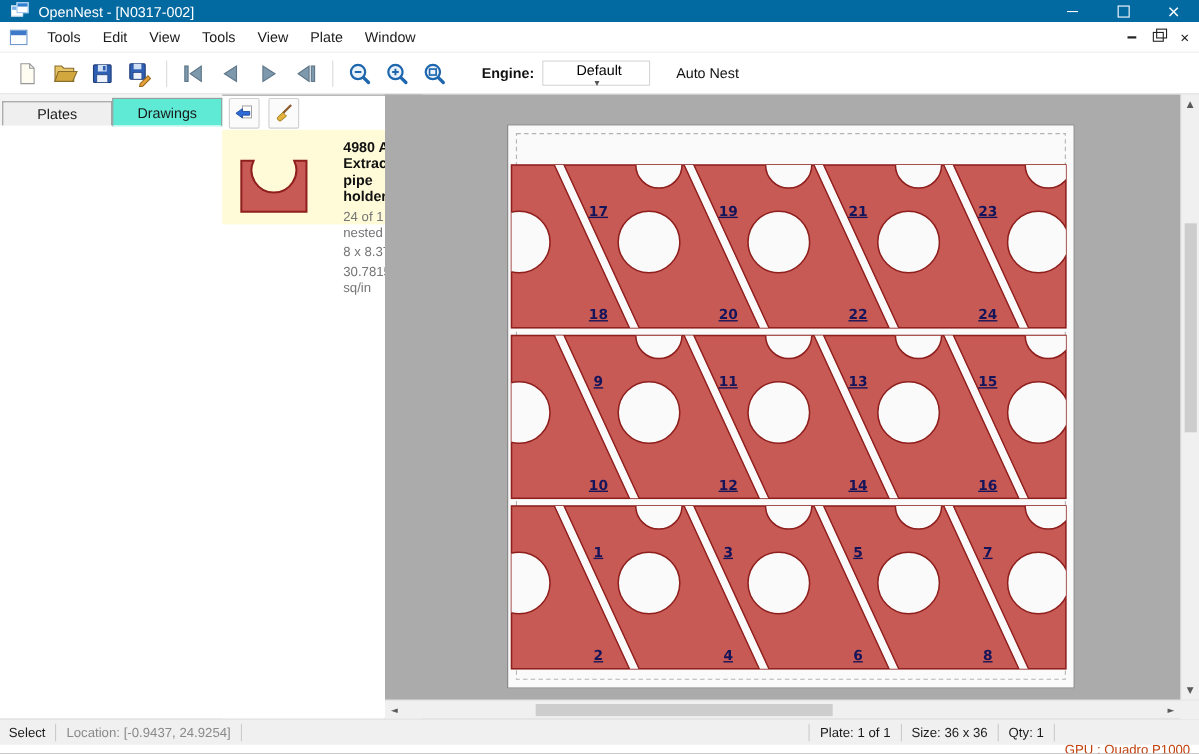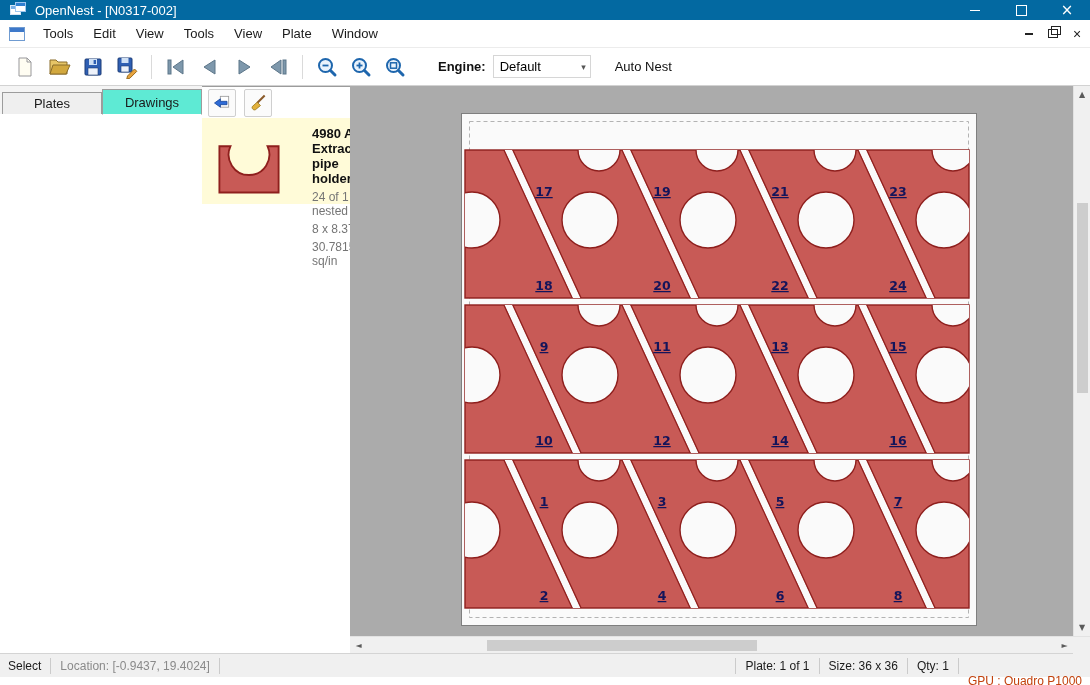--- a/index.html
+++ b/index.html
@@ -29,21 +29,21 @@
   .mdi-min{width:8px;height:2px;background:#222;}
   .mdi-restore{width:8px;height:7px;border:1px solid #222;position:relative;background:#fff;}
   .mdi-restore::before{content:'';position:absolute;left:2px;top:-4px;width:8px;height:7px;border:1px solid #222;background:transparent;}
   .mdi-close{font-size:14px;line-height:14px;}
 
   
   .toolbar{height:37px;background:#fff;display:flex;align-items:center;padding-left:8px;border-bottom:1px solid #d2d2d2;}
   .tb-btn{width:34px;height:30px;display:flex;align-items:center;justify-content:center;border-radius:2px;}
   .tb-sep{width:1px;height:24px;background:#dadada;margin:0 7px;}
   .engine-label{font-size:13px;font-weight:bold;margin-left:26px;margin-right:7px;color:#111;}
-  .engine-combo{width:98px;height:23px;border:1px solid #d6d6d6;background:#fff;display:flex;align-items:center;font-size:13px;padding-left:6px;box-sizing:border-box;}
+  .engine-combo{width:98px;height:23px;border:1px solid #d6d6d6;background:#fff;display:flex;align-items:center;font-size:13px;padding-left:6px;box-sizing:border-box;flex-direction:column;}
   .engine-combo .val{flex:1 1 auto;}
   .engine-combo .arr{font-size:9px;color:#555;padding-right:4px;font-family:"DejaVu Sans",sans-serif;}
   .autonest{font-size:13px;margin-left:16px;padding:4px 8px;color:#111;}
 
   
   .main{display:flex;height:567px;}
   .left-panel{width:350px;flex:0 0 auto;background:#fff;border-right:1px solid #8c8c8c;box-sizing:border-box;display:flex;flex-direction:row;}
   .tabstrip{height:28px;background:#f4f4f4;display:flex;align-items:flex-end;padding-left:2px;}
   .tab{width:100px;text-align:center;font-size:13px;color:#1a1a1a;box-sizing:border-box;}
   .tab.inactive{height:22px;line-height:22px;background:#efefef;border:1px solid #9c9c9c;border-bottom:none;}
@@ -369,21 +369,21 @@
           <div class="sbtn" style="margin-left:auto;">►</div>
         </div>
         <div class="scroll-corner"></div>
       </div>
     </div>
   </div>
 
   <div class="statusbar">
     <span>Select</span>
     <span class="sb-sep"></span>
-    <span class="sb-loc">Location: [-0.9437, 19.4024]</span>
+    <span class="sb-loc">Location: [-0.9437, 24.9254]</span>
     <span class="sb-sep"></span>
     <div class="sb-right">
       <span class="sb-sep"></span>
       <span>Plate: 1 of 1</span>
       <span class="sb-sep"></span>
       <span>Size: 36 x 36</span>
       <span class="sb-sep"></span>
       <span>Qty: 1</span>
       <span class="sb-sep"></span>
       <span class="sb-gpu">GPU : Quadro P1000</span>

